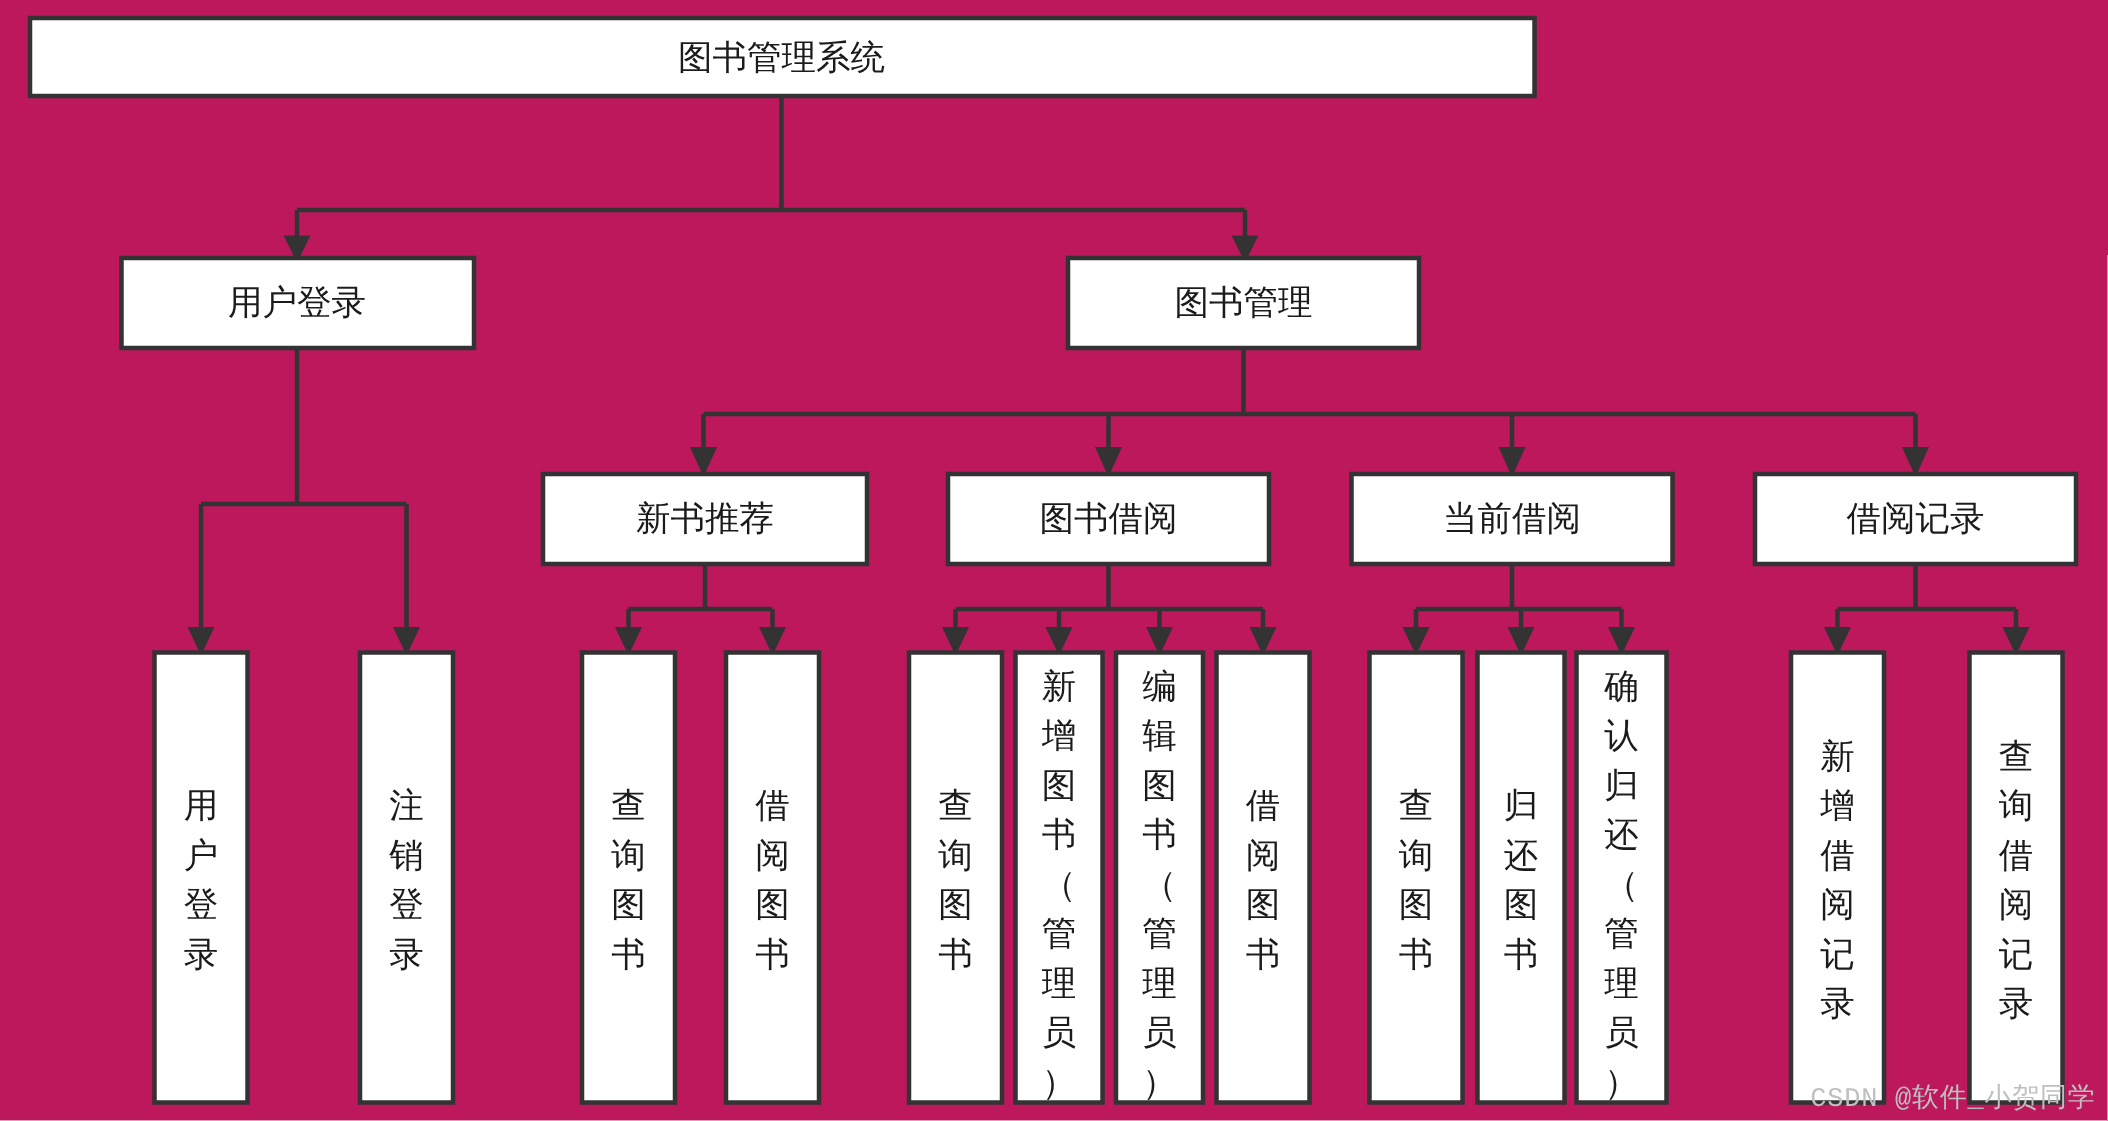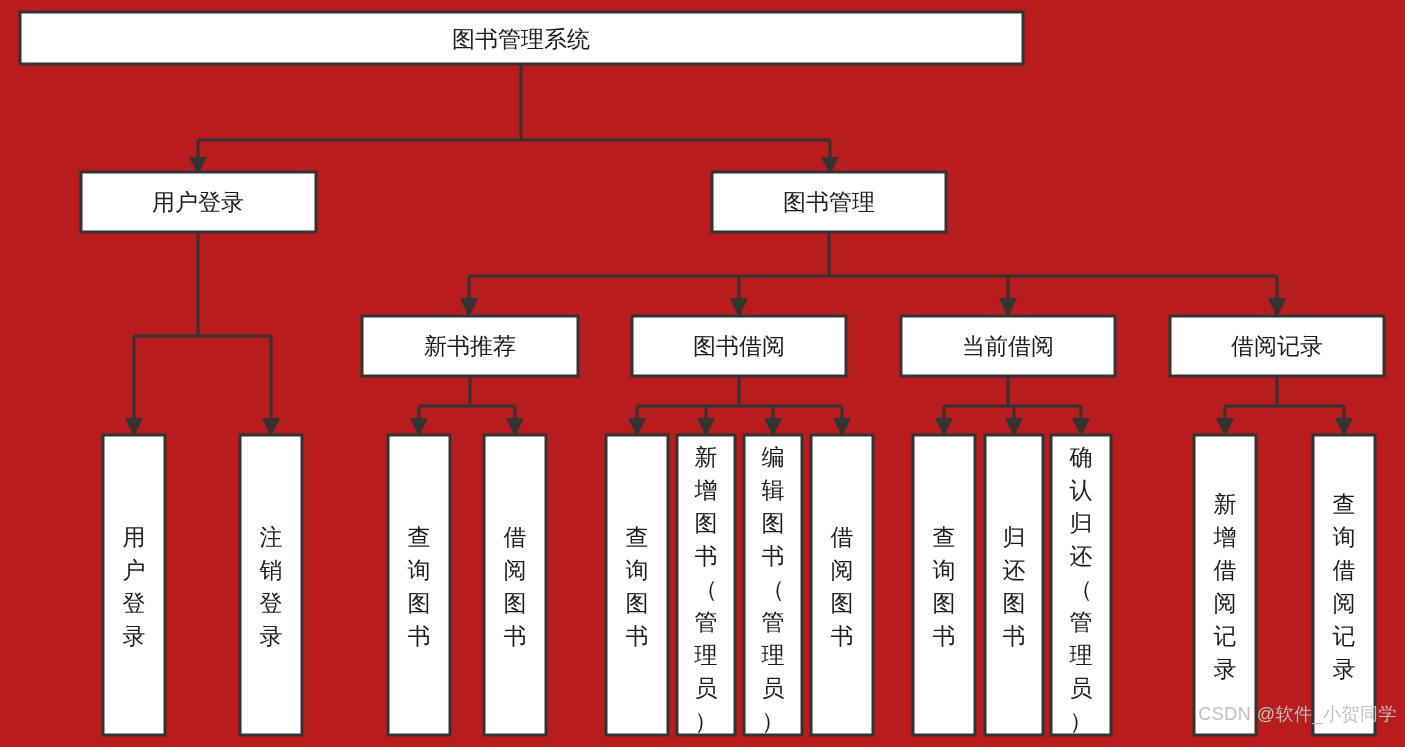--- a/index.html
+++ b/index.html
@@ -5,21 +5,21 @@
 <style>
   html, body {
     margin: 0;
     padding: 0;
     background: #ffffff;
   }
   #canvas-wrap {
     position: relative;
     width: 1405px;
     height: 747px;
-    background: #b91c1c;
+    background: #be185d;
     overflow: hidden;
     font-family: "DejaVu Sans", "Liberation Sans", sans-serif;
   }
   svg#diagram {
     position: absolute;
     left: 0;
     top: 0;
     width: 1405px;
     height: 747px;
     display: block;
@@ -48,22 +48,22 @@
   }
   .node-label-v {
     fill: #1b1b1b;
     font-family: "DejaVu Sans", "Liberation Sans", sans-serif;
     font-size: 23px;
     text-anchor: middle;
   }
   .watermark {
     position: absolute;
     right: 8px;
-    bottom: 21px;
-    font-family: Liberation Sans, sans-serif;
+    bottom: 4px;
+    font-family: Liberation Mono, monospace;
     font-size: 18px;
     color: #bfbfbf;
     letter-spacing: 0.5px;
     white-space: nowrap;
     pointer-events: none;
   }
 </style>
 </head>
 <body>
 

